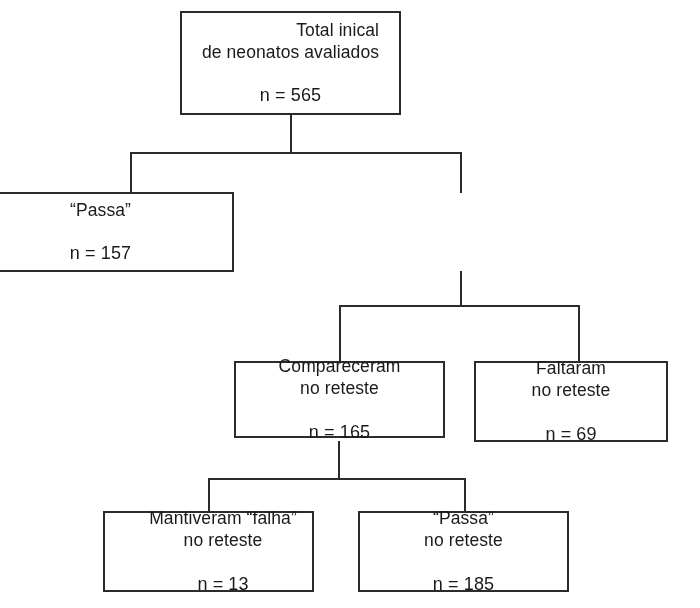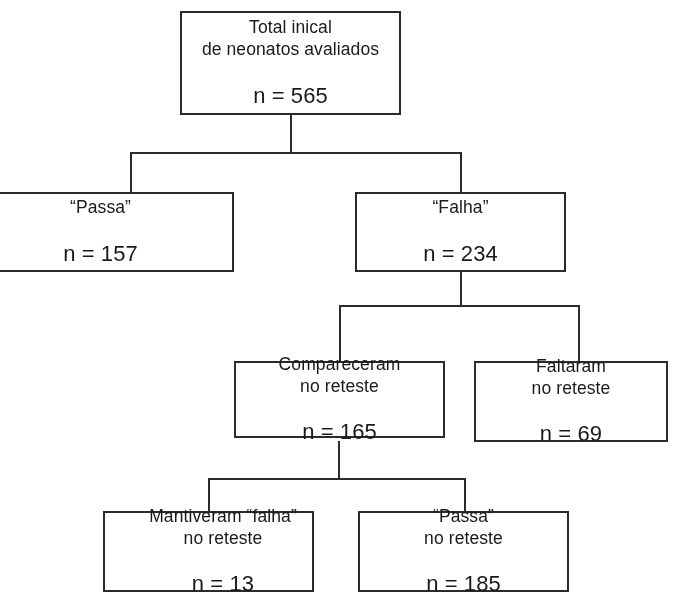--- a/index.html
+++ b/index.html
@@ -31,21 +31,21 @@
     z-index: 2;
   }
   .node-title {
     font-size: 17.5px;
     line-height: 1.28;
     letter-spacing: 0.1px;
     white-space: pre-line;
     color: #1a1a1a;
   }
   .node-count {
-    font-size: 22px;
+    font-size: 18px;
     line-height: 1.28;
     letter-spacing: 0.1px;
     margin-top: 21px;
     color: #1a1a1a;
   }
   .edge {
     position: absolute;
     background: #2b2b2b;
     z-index: 1;
   }
@@ -65,35 +65,31 @@
   <div class="edge v" style="left:460px; top:271px; height:35px;"></div>
   <div class="edge h" style="left:339px; top:305px; width:241px;"></div>
   <div class="edge v" style="left:339px; top:305px; height:57px;"></div>
   <div class="edge v" style="left:578px; top:305px; height:57px;"></div>
 
   <div class="edge v" style="left:338px; top:441px; height:38px;"></div>
   <div class="edge h" style="left:208px; top:478px; width:258px;"></div>
   <div class="edge v" style="left:208px; top:478px; height:34px;"></div>
   <div class="edge v" style="left:464px; top:478px; height:34px;"></div>
 
-  <div class="node" style="left:180px; top:11px; width:221px; height:104px;">
+  <div class="node" style="left:180px; top:11px; width:221px; height:104px;text-align:right;">
     <div class="node-title">Total inical
 de neonatos avaliados</div>
     <div class="node-count">n = 565</div>
   </div>
 
   <div class="node" style="left:-33px; top:192px; width:267px; height:80px;">
     <div class="node-title">“Passa”</div>
     <div class="node-count">n = 157</div>
   </div>
 
-  <div class="node" style="left:355px; top:192px; width:211px; height:80px;">
-    <div class="node-title">“Falha”</div>
-    <div class="node-count">n = 234</div>
-  </div>
 
   <div class="node" style="left:234px; top:361px; width:211px; height:77px;">
     <div class="node-title">Compareceram
 no reteste</div>
     <div class="node-count">n = 165</div>
   </div>
 
   <div class="node" style="left:474px; top:361px; width:194px; height:81px;">
     <div class="node-title">Faltaram
 no reteste</div>

